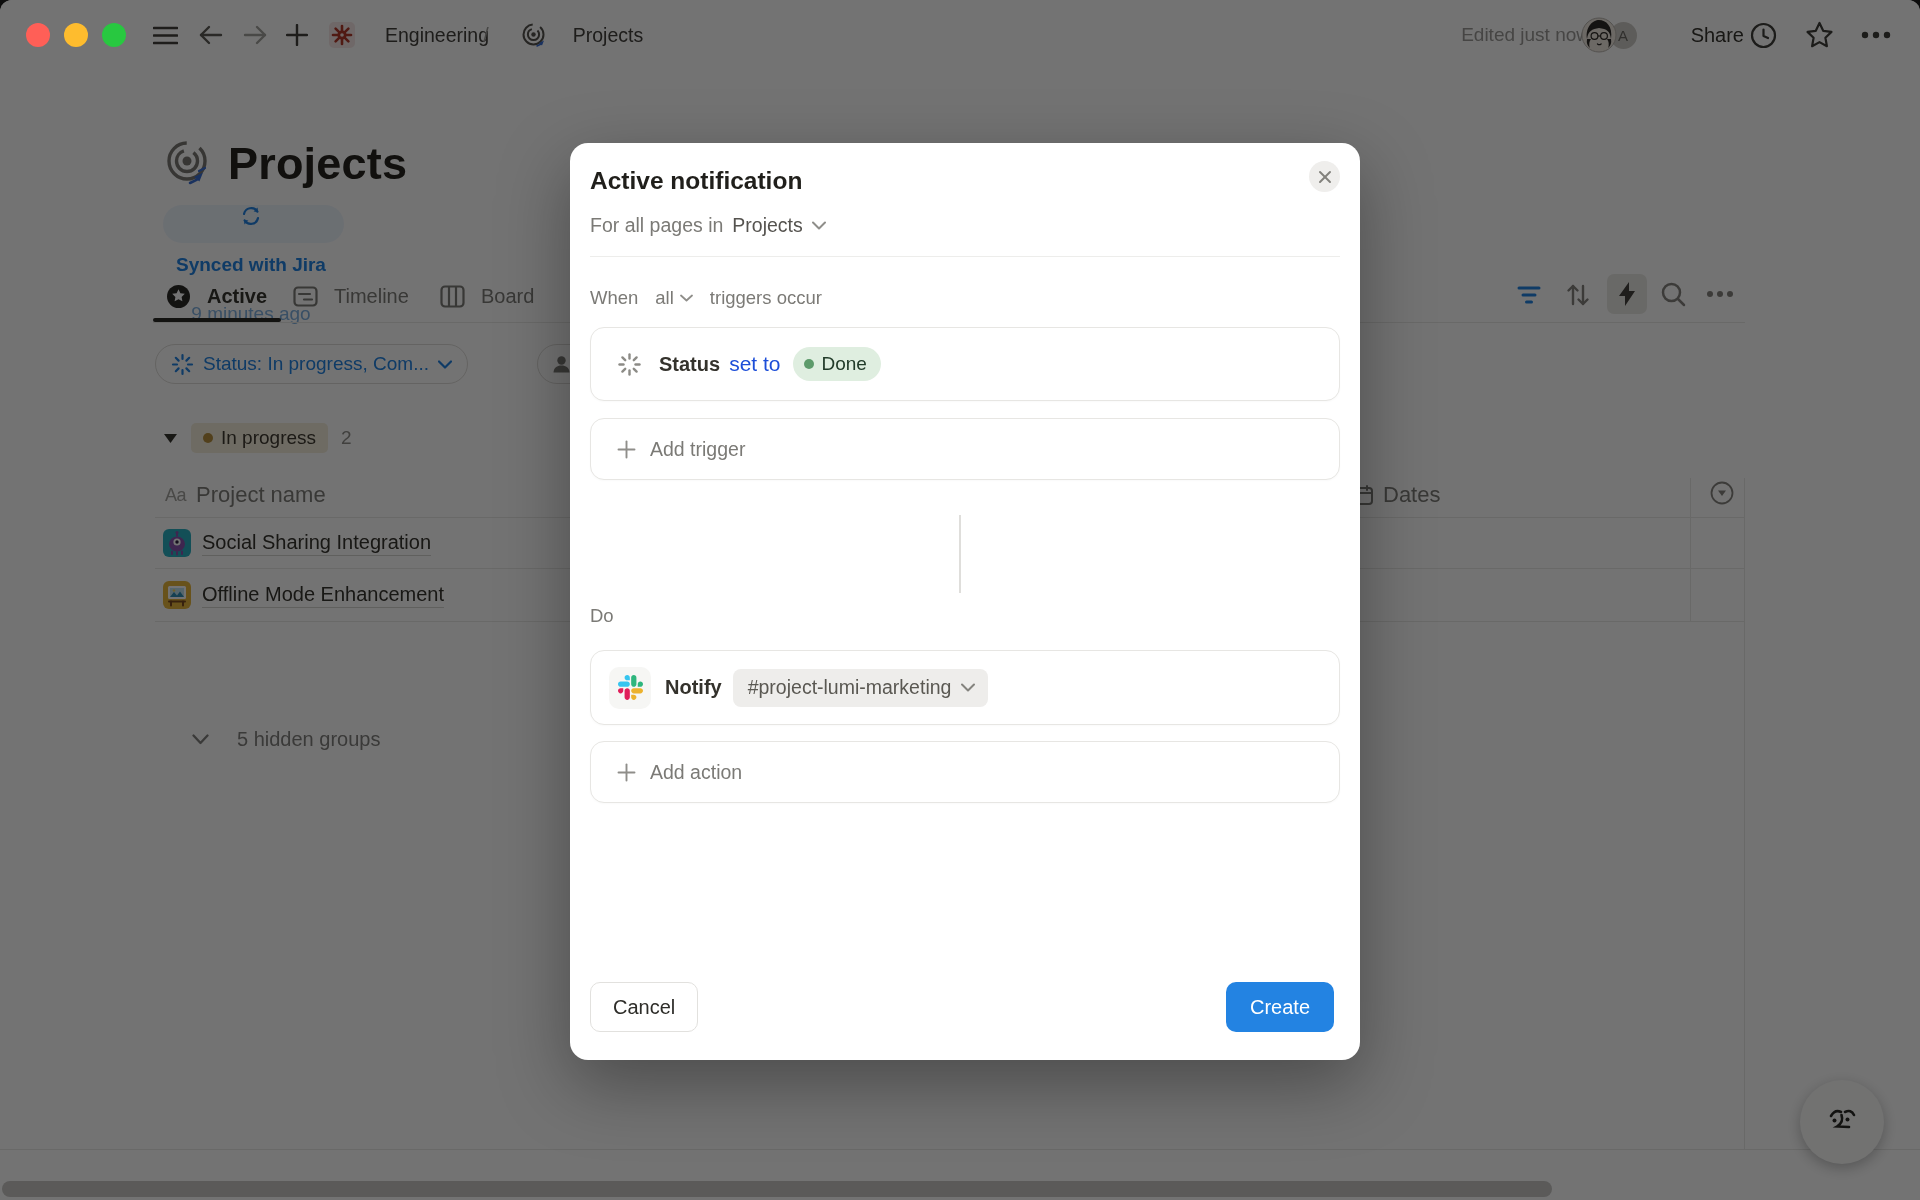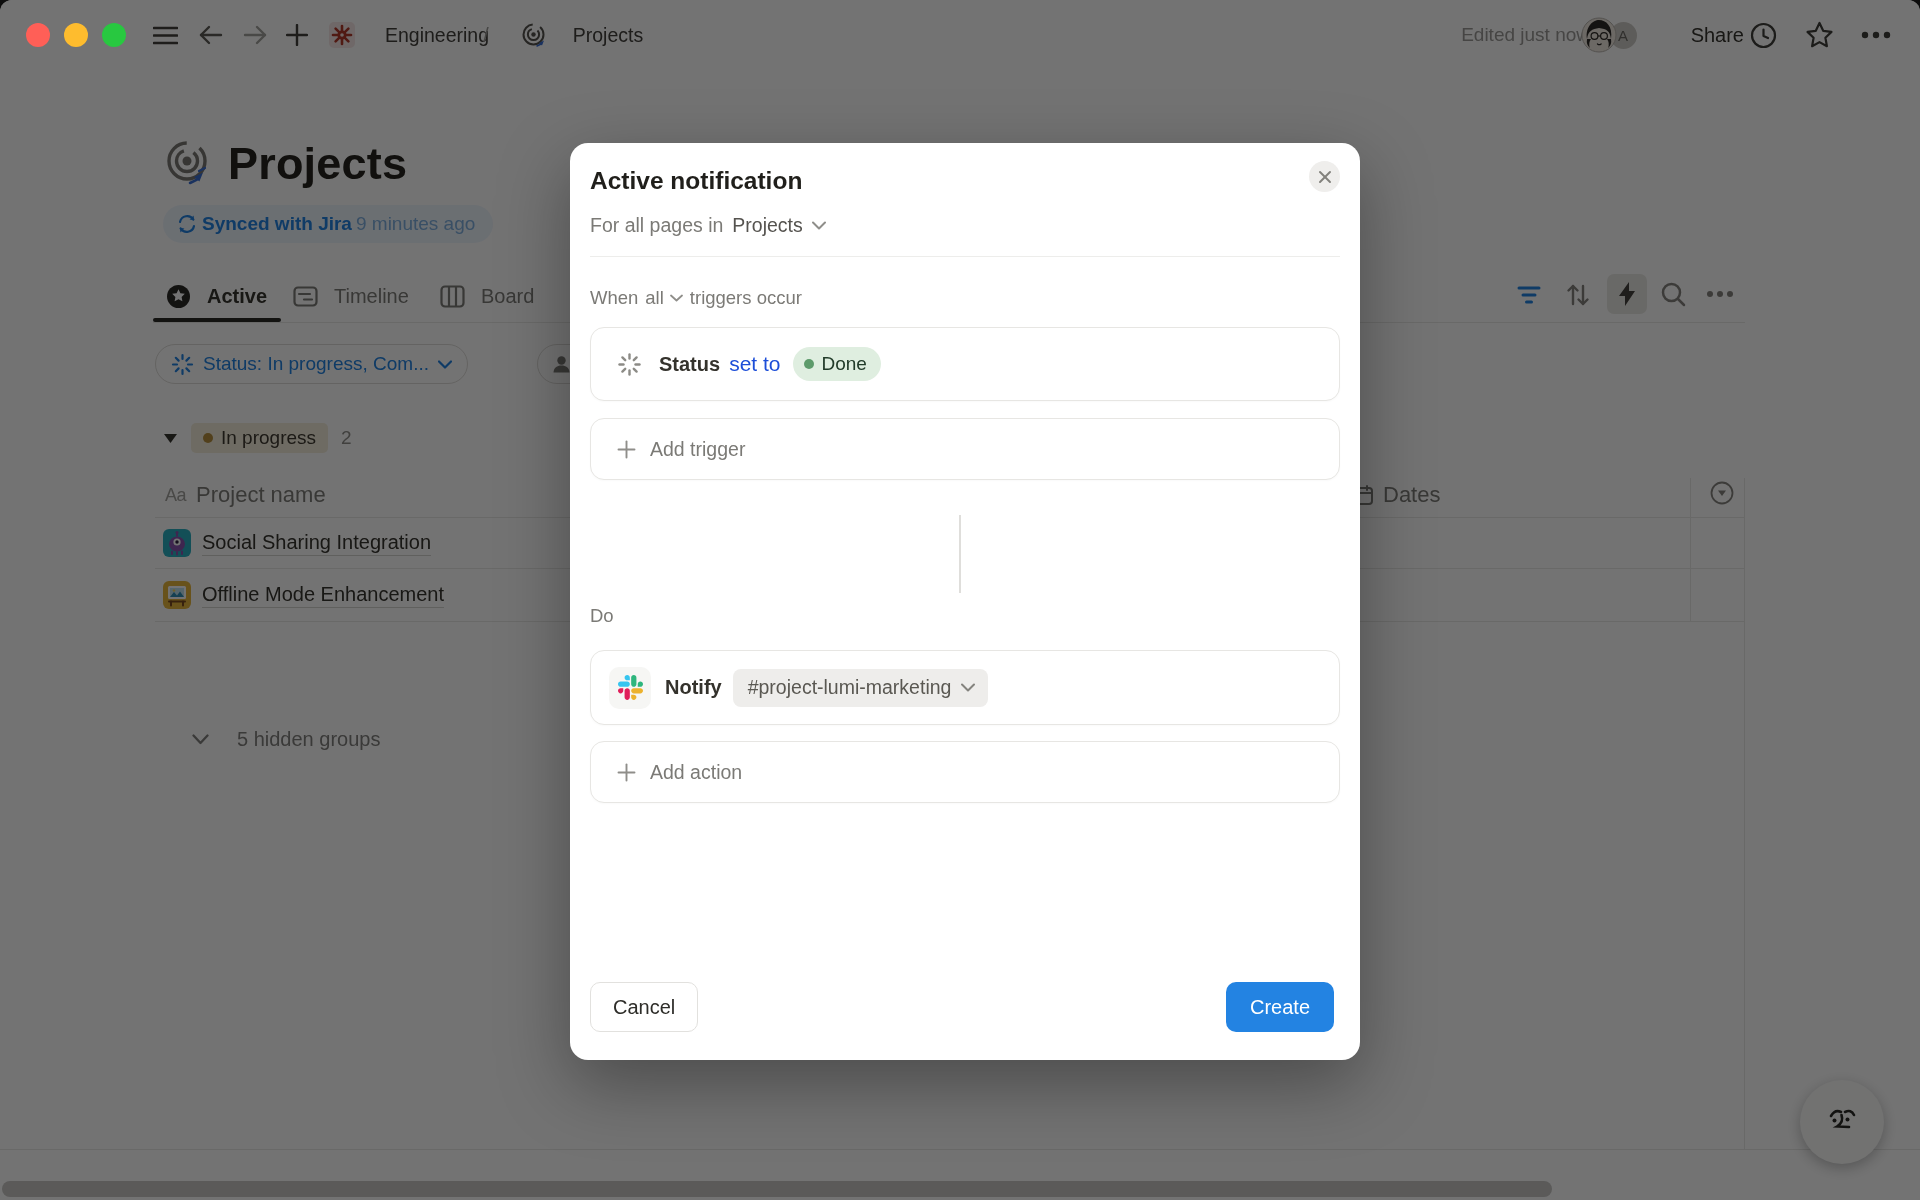--- a/index.html
+++ b/index.html
@@ -9,22 +9,22 @@
   #window { position:absolute; inset:0; background:#ffffff; border-radius:12px 12px 0 0; overflow:hidden; }
 
   
   #titlebar { position:absolute; left:0; top:0; width:1920px; height:70px; background:#ffffff; }
   .tb-icon { position:absolute; top:0; height:70px; display:flex; align-items:center; justify-content:center; }
   .crumb-text { font-size:19.5px; color:#43413d; }
   .crumb-sep { font-size:19.5px; color:#9b9a97; }
   #edited { position:absolute; top:0; height:70px; display:flex; align-items:center; font-size:19px; color:#9b9a97; right:330px; }
   #share { position:absolute; right:176px; top:0; height:70px; display:flex; align-items:center; font-size:20px; color:#37352f; }
   #page-title { position:absolute; left:228px; top:138px; font-size:45px; font-weight:700; color:#26251f; letter-spacing:0.2px; }
-  #synced-pill { position:absolute; left:163px; top:205px; height:38px; display:flex; align-items:center; gap:4px;
-     padding:0 18px 0 13px; border-radius:19px; background:rgba(35,131,226,0.08); }
+  #synced-pill { position:absolute; left:163px; top:205px; height:38px; display:flex; align-items:center; gap:27px;
+     padding:0 18px 0 13px; border-radius:19px; background:rgba(35,131,226,0.08);flex-direction:column; }
   #synced-label { font-size:19px; font-weight:600; color:#2383e2; }
   #synced-time { font-size:19px; color:#7fb0e0; }
 
   .tab { position:absolute; top:280px; height:32px; display:flex; align-items:center; gap:16px; font-size:20px; }
   .tab.active { color:#37352f; font-weight:600; }
   .tab.inactive { color:#7d7c78; }
   #tab-underline { position:absolute; left:153px; top:318px; width:128px; height:4px; background:#2b2a27; border-radius:2px; }
   #tabs-divider { position:absolute; left:153px; top:322px; width:1592px; height:1px; background:#e9e9e7; }
 
   #filter-chip { position:absolute; left:155px; top:344px; height:40px; display:flex; align-items:center; gap:9px;
@@ -67,21 +67,21 @@
   
   #modal { position:absolute; left:570px; top:143px; width:790px; height:917px; background:#ffffff; border-radius:18px;
      box-shadow:0 24px 70px rgba(0,0,0,0.35); z-index:60; }
   #modal-title { position:absolute; left:20px; top:24px; font-size:24.5px; font-weight:700; color:#201f1b; }
   #modal-close { position:absolute; right:20px; top:18px; width:31px; height:31px; border-radius:50%; background:#efeeec;
      display:flex; align-items:center; justify-content:center; }
   #modal-scope { position:absolute; left:20px; top:68px; height:28px; display:flex; align-items:center; gap:9px; font-size:19.5px; }
   #scope-prefix { color:#7b7a76; }
   #scope-value { color:#55534f; font-weight:500; }
   #modal-divider { position:absolute; left:20px; right:20px; top:113px; height:1px; background:#ededeb; }
-  #when-line { position:absolute; left:20px; top:142px; height:26px; display:flex; align-items:center; gap:7px;
+  #when-line { position:absolute; left:20px; top:142px; height:26px; display:flex; align-items:center; gap:17px;
      font-size:18.5px; color:#7b7a76; }
   .mcard { position:absolute; left:20px; width:750px; background:#fff; border:1px solid #e7e6e3; border-radius:14px;
      box-shadow:0 1px 2px rgba(0,0,0,0.025); display:flex; align-items:center; }
   #trigger-card { top:184px; height:74px; padding:0 26px; gap:0; }
   #trigger-card .t-prop { font-size:20px; font-weight:600; color:#34322c; margin-left:17px; }
   #trigger-card .t-verb { font-size:21px; color:#1d4ed8; margin-left:9px; }
   #done-pill { margin-left:12px; height:34px; display:flex; align-items:center; gap:8px; padding:0 14px 0 11px;
      border-radius:17px; background:#dfeee0; }
   #done-pill span { font-size:19px; color:#223c2a; }
   .addcard { padding:0 26px; gap:14px; }

